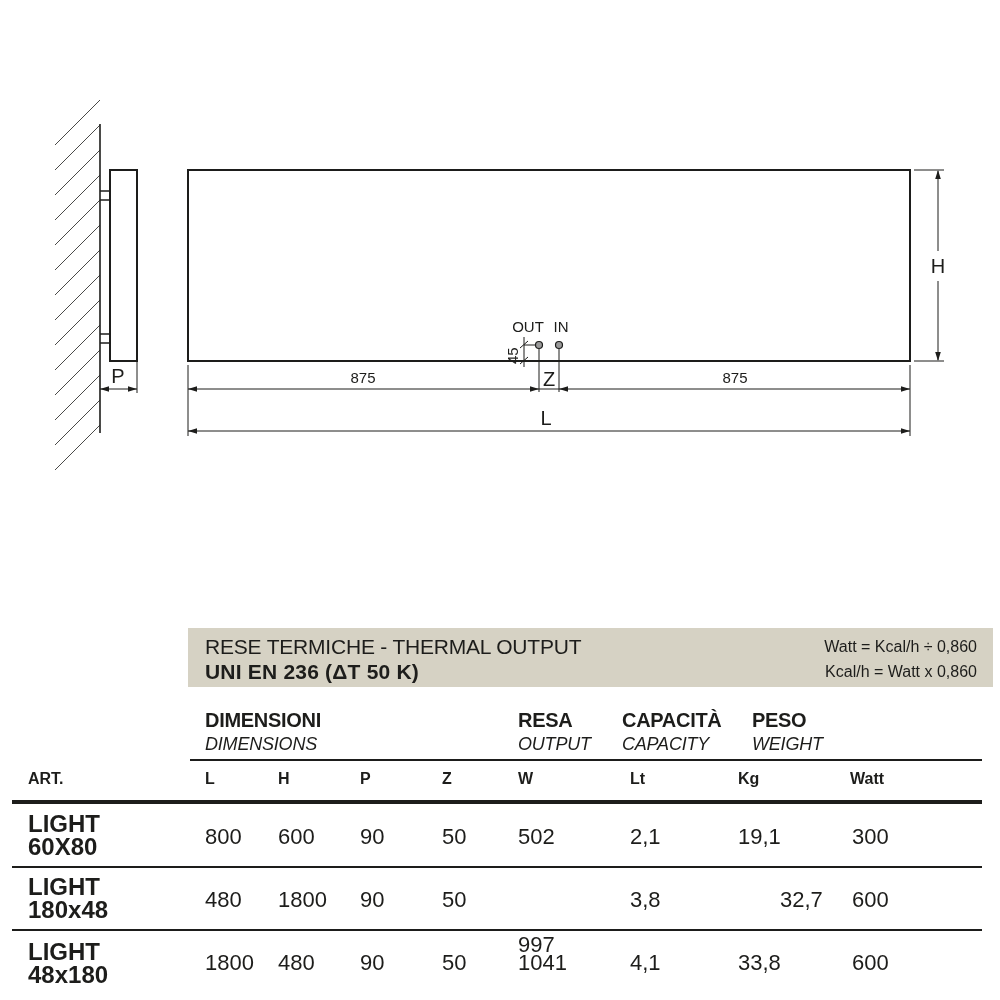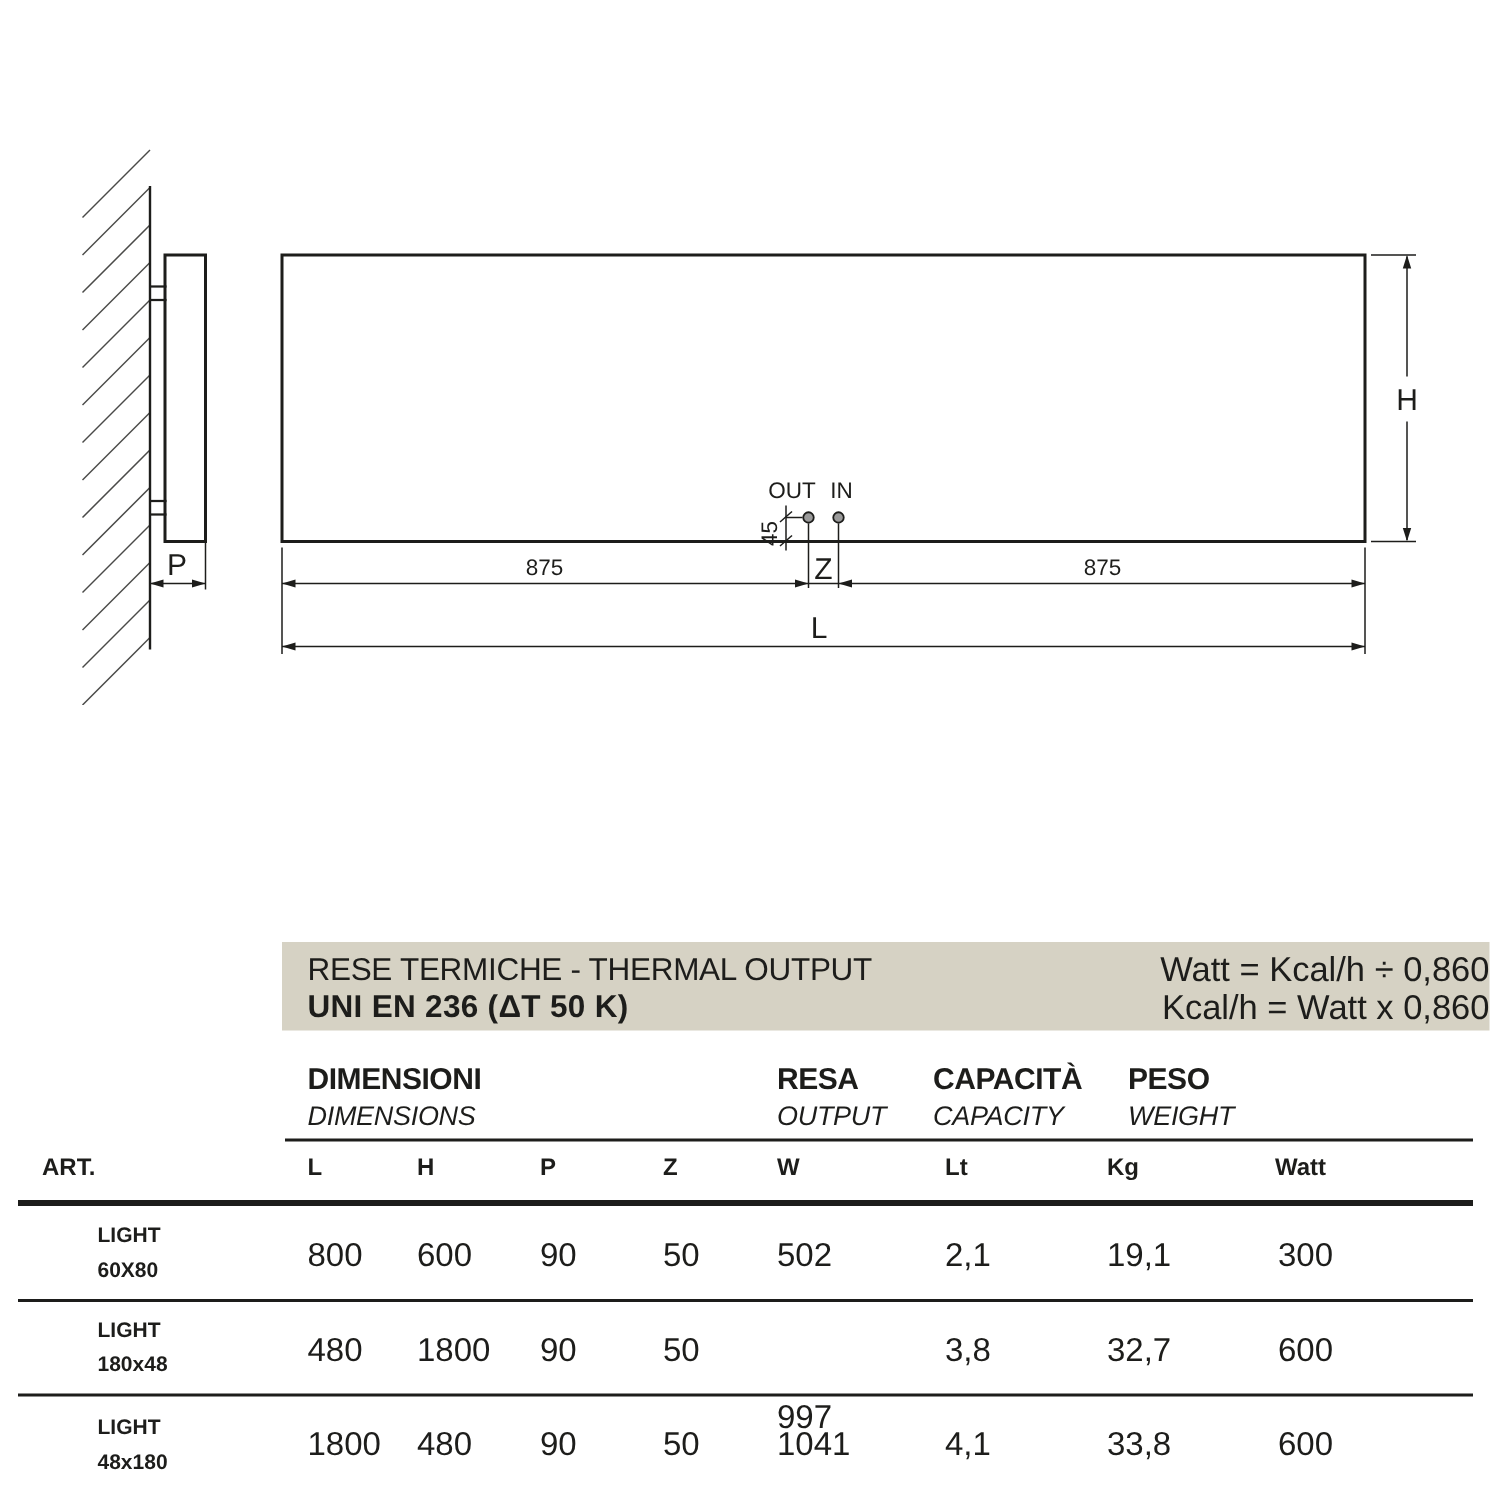--- a/index.html
+++ b/index.html
@@ -3,32 +3,32 @@
 <meta charset="utf-8">
 <style>
   html,body{margin:0;padding:0;background:#fff;}
   .sheet{position:relative;width:1000px;height:1000px;background:#ffffff;overflow:hidden;
          font-family:"Liberation Sans",sans-serif;color:#1d1d1b;}
   .abs{position:absolute;}
   svg text{font-family:"Liberation Sans",sans-serif;fill:#1d1d1b;}
   
   .thermal-box{position:absolute;left:188px;top:628px;width:805px;height:59px;
                display:flex;justify-content:space-between;box-sizing:border-box;
-               padding:6px 0 0 17px;}
+               padding:6px 16px 0 17px;}
   .tb-left div{font-size:21px;line-height:25px;letter-spacing:-0.2px;}
   .tb-left .l2{font-weight:bold;letter-spacing:0.2px;}
   .tb-right{text-align:right;}
-  .tb-right div{font-size:23px;line-height:25px;}
+  .tb-right div{font-size:16px;line-height:25px;}
   
   .grp{position:absolute;top:708px;}
   .grp .g1{font-weight:bold;font-size:20px;line-height:24px;letter-spacing:-0.3px;}
   .grp .g2{font-style:italic;font-size:18px;line-height:24px;letter-spacing:-0.2px;}
   .hline{position:absolute;background:#1d1d1b;}
   .colhead{position:absolute;top:770px;font-weight:bold;font-size:16px;}
-  .rowname{position:absolute;font-weight:bold;font-size:14px;line-height:23px;margin-left:37px;}
+  .rowname{position:absolute;font-weight:bold;font-size:24px;line-height:23px;}
   .cell{position:absolute;font-size:22px;text-align:center;}
 </style>
 </head>
 <body>
 
 <div class="sheet">
 
   <svg class="abs" style="left:0;top:0" width="1000" height="470" viewBox="0 0 1000 470">
 
     <g stroke="#4a4a48" stroke-width="1">
@@ -178,21 +178,21 @@
     <div class="rowname" style="left:28px;top:875px">
       <div>LIGHT</div>
       <div>180x48</div>
     </div>
     <div class="cell" style="left:205px;top:887px">480</div>
     <div class="cell" style="left:278px;top:887px">1800</div>
     <div class="cell" style="left:360px;top:887px">90</div>
     <div class="cell" style="left:442px;top:887px">50</div>
     <div class="cell" style="left:518px;top:932px">997</div>
     <div class="cell" style="left:630px;top:887px">3,8</div>
-    <div class="cell" style="left:738px;top:887px">32,7</div>
+    <div class="cell" style="left:780px;top:887px">32,7</div>
     <div class="cell" style="left:852px;top:887px">600</div>
   </div>
 
   <div class="hline" style="left:12px;top:929px;width:970px;height:2px"></div>
 
   <div>
     <div class="rowname" style="left:28px;top:940px">
       <div>LIGHT</div>
       <div>48x180</div>
     </div>

